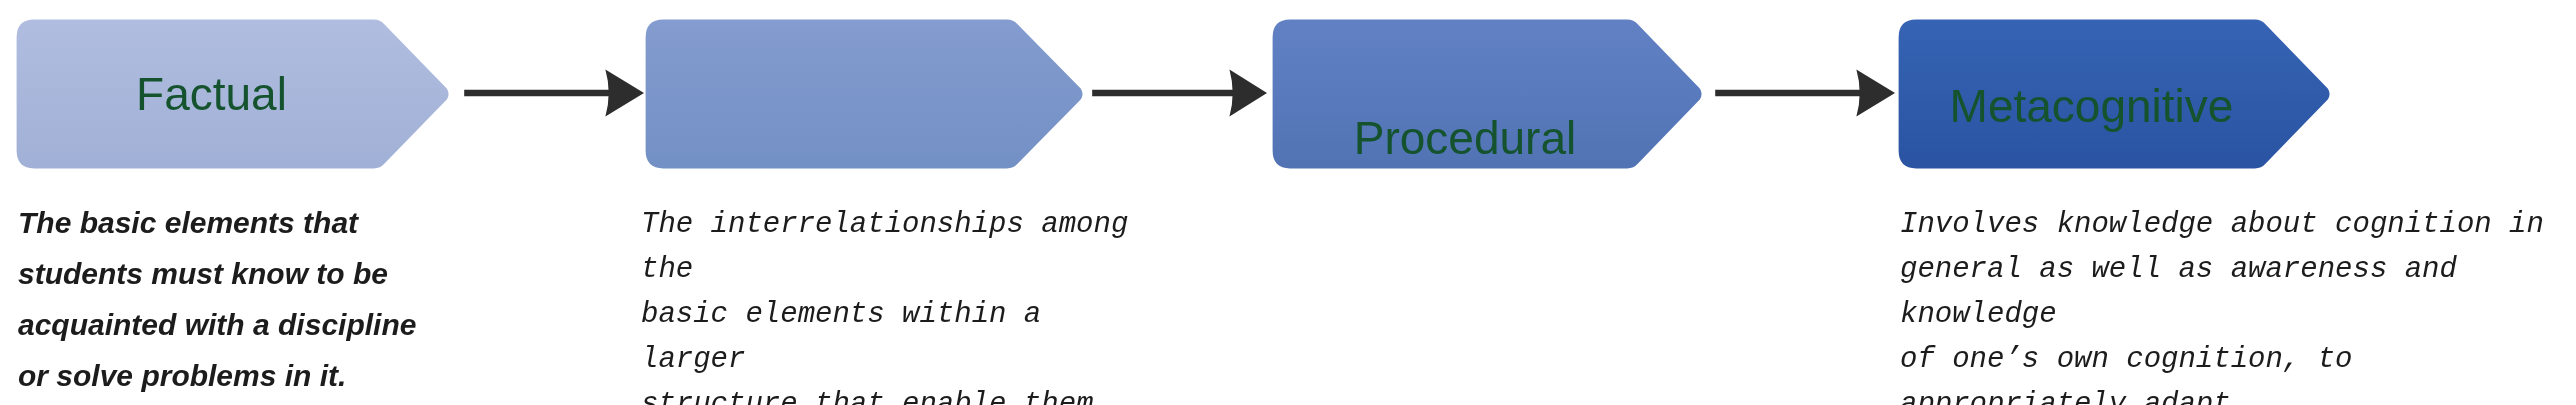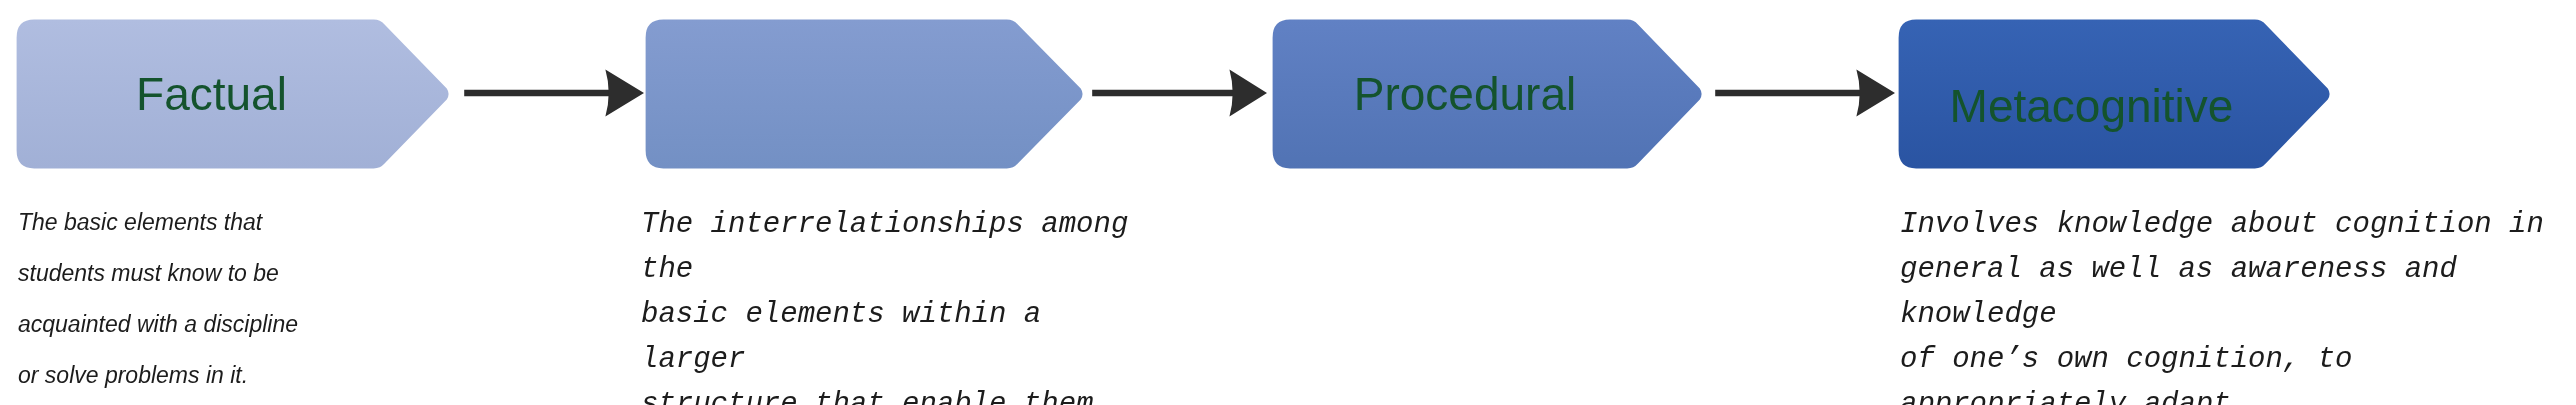--- a/index.html
+++ b/index.html
@@ -41,22 +41,23 @@
     display: block;
   }
   .desc {
     position: absolute;
     font-style: italic;
     color: #1c1c1c;
     white-space: pre-line;
     font-weight: 400;
   }
   .desc.first {
-    font-size: 23px;
+    font-size: 30px;
     line-height: 51px;
+    font-weight: bold;
   }
   .desc.rest {
     font-size: 29px;
     line-height: 45px;
     font-family: Liberation Mono, monospace;
   }
 </style>
 </head>
 <body>
 
@@ -111,21 +112,21 @@
     <line x1="2" y1="45" x2="248" y2="45" stroke-width="11" stroke="#2d2d2d"></line>
     <path d="M 236 6 L 300 45 L 236 84 Q 247 45 236 6 Z" fill="#2d2d2d"></path>
   </svg>
 
   <svg class="connector" style="left:1714px; width:181px;" viewBox="0 0 300 90" preserveAspectRatio="none">
     <line x1="2" y1="45" x2="248" y2="45" stroke-width="11" stroke="#2d2d2d"></line>
     <path d="M 236 6 L 300 45 L 236 84 Q 247 45 236 6 Z" fill="#2d2d2d"></path>
   </svg>
 
   <div class="stage-title" style="left:36px; width:351px;">Factual</div>
-  <div class="stage-title" style="left:1291px; width:348px;">Procedural</div>
+  <div class="stage-title" style="left:1291px; width:348px;margin-top:44px;">Procedural</div>
   <div class="stage-title" style="left:1917px; width:349px;margin-top:12px;">Metacognitive</div>
 
   <div class="desc first" style="left:18px; top:197px; width:435px;">The basic elements that
 students must know to be
 acquainted with a discipline
 or solve problems in it.</div>
   <div class="desc rest" style="left:641px; top:202px; width:495px;">The interrelationships among the
 basic elements within a larger
 structure that enable them to
 function together.</div>

